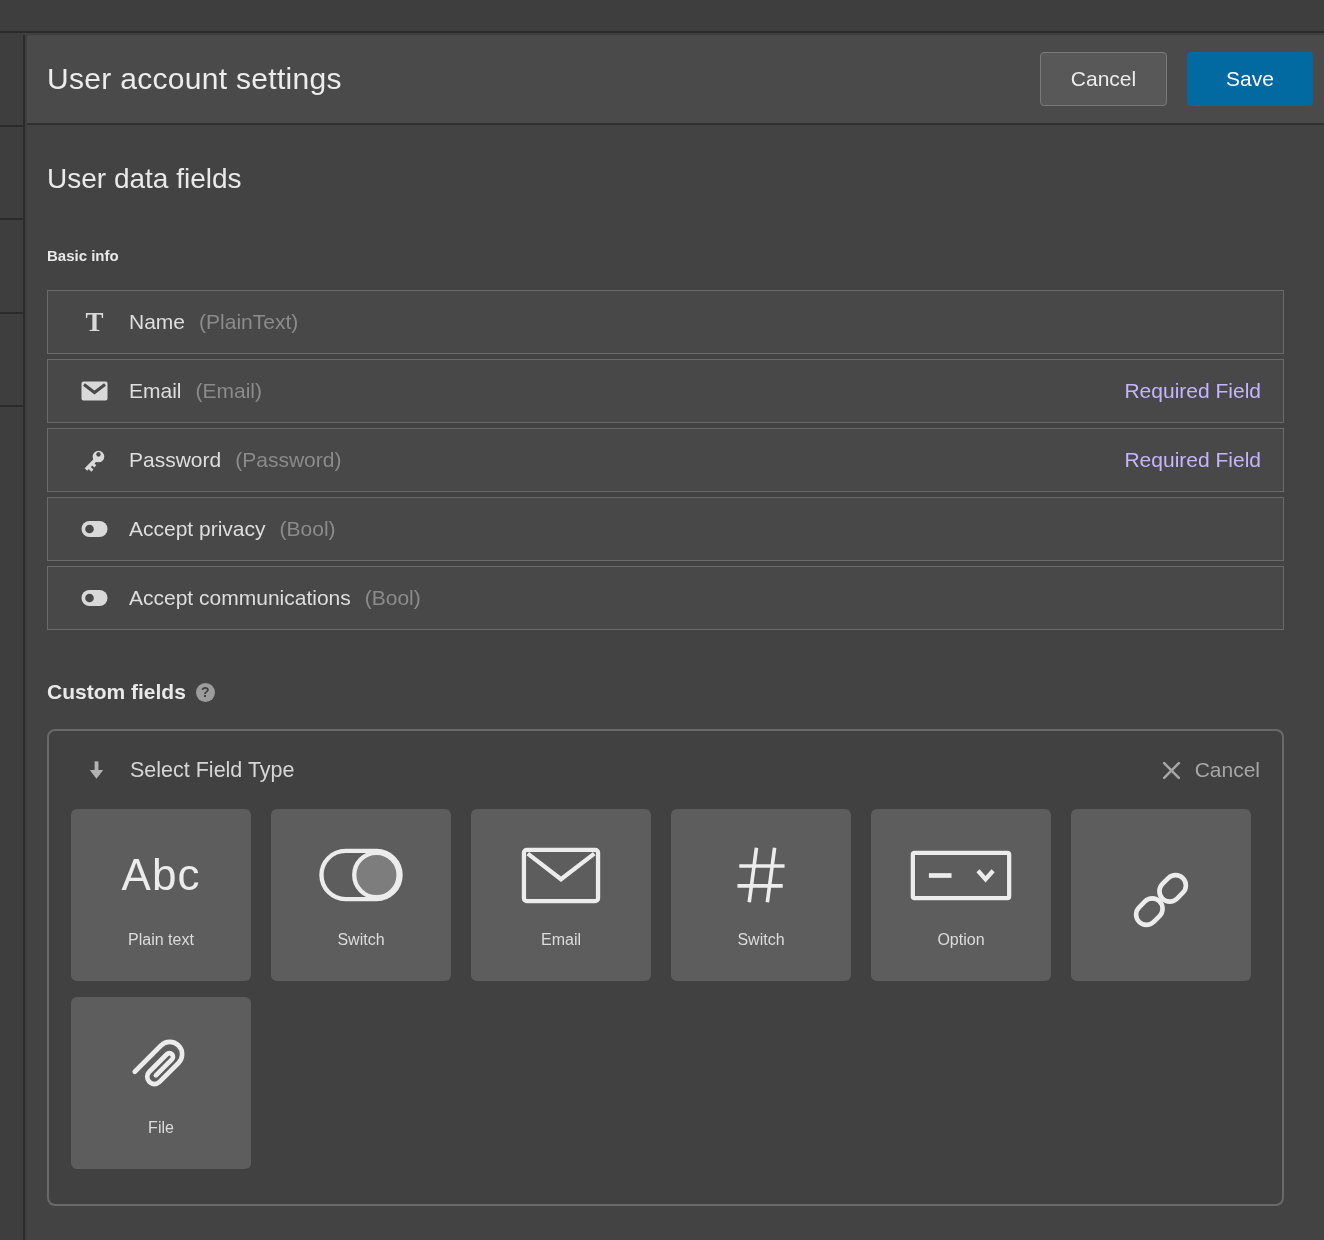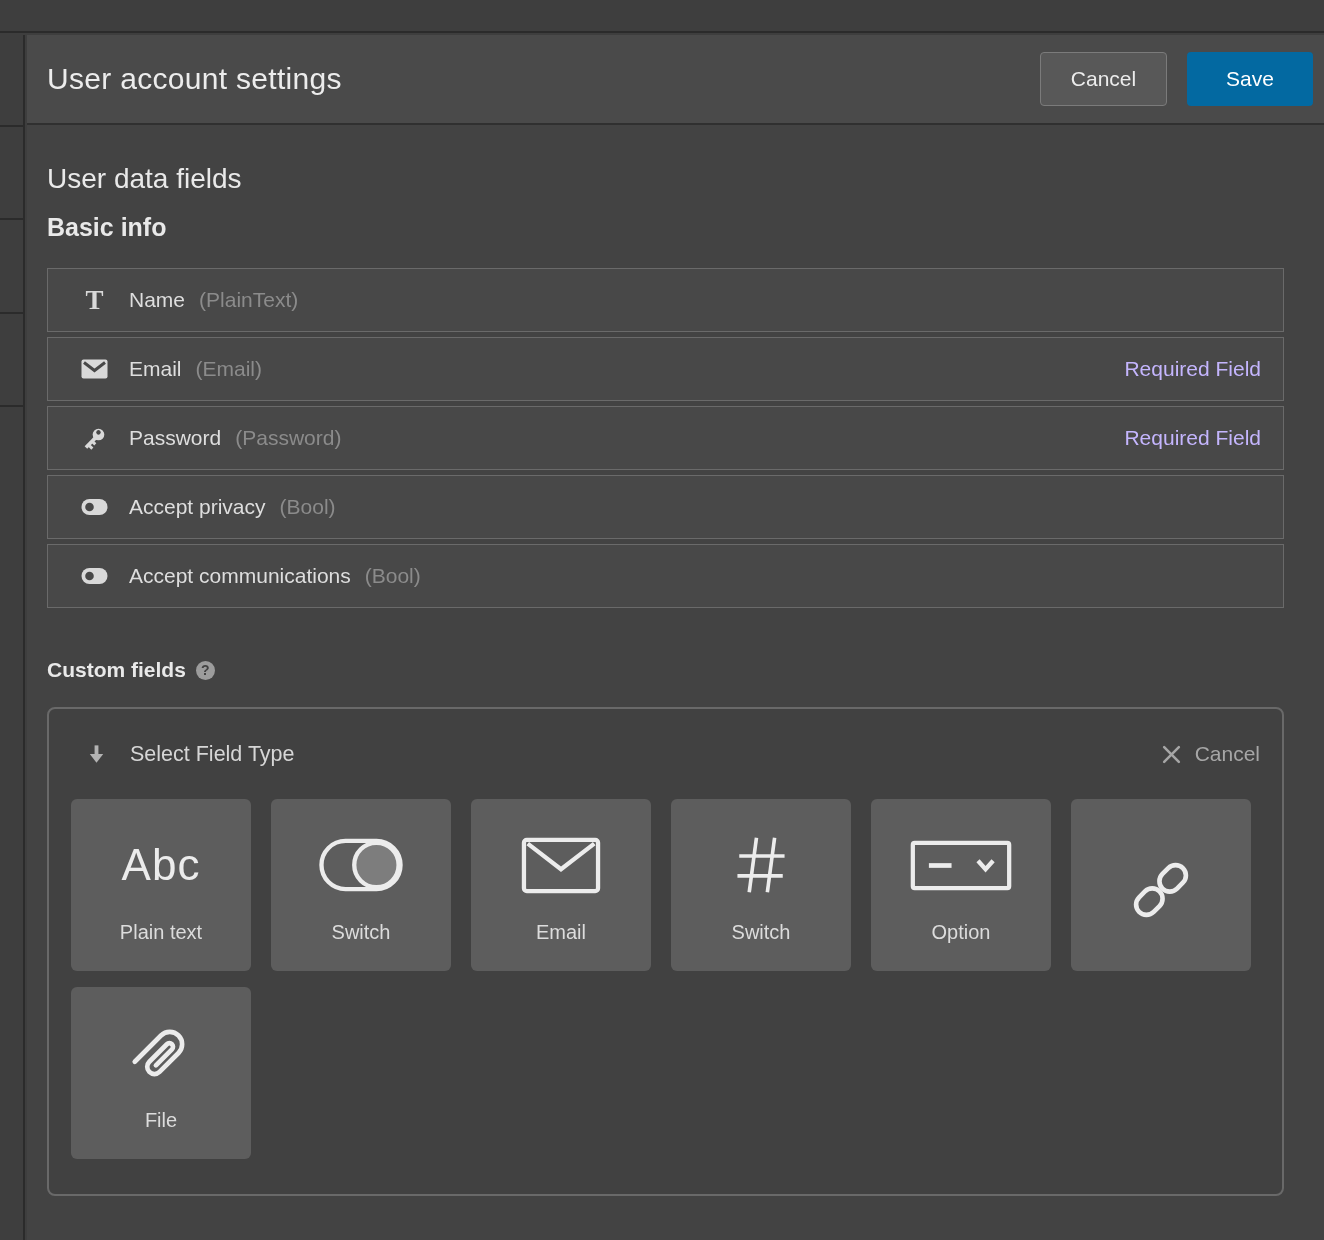--- a/index.html
+++ b/index.html
@@ -18,50 +18,50 @@
   .titlebar { height:90px; background:#4a4a4a; border-bottom:2px solid #303030;
               display:flex; align-items:center; padding:0 11px 0 20px; }
   .titlebar-title { flex:1; font-size:30px; color:#ececec; letter-spacing:0.3px; }
   .btn { height:54px; border-radius:4px; font-size:21px; font-family:"Liberation Sans",sans-serif;
          cursor:pointer; display:flex; align-items:center; justify-content:center; }
   .btn-cancel { background:#585858; border:1px solid #7b7b7b; color:#ececec; width:127px; margin-right:20px; }
   .btn-save { background:#0369a1; border:none; color:#ffffff; width:126px; }
 
   .content { padding:0 40px 0 20px; }
   .page-title { margin-top:38px; font-size:28px; color:#e9e9e9; font-weight:400; }
-  .section-title { margin-top:18px; font-size:25px; font-weight:bold; color:#e9e9e9; }
+  .section-title { margin-top:52px; font-size:15px; font-weight:bold; color:#e9e9e9; }
 
   .rows { margin-top:26px; }
   .row { height:64px; background:#484848; border:1px solid #6a6a6a;
          display:flex; align-items:center; padding:0 22px 0 33px; margin-bottom:5px; cursor:pointer; }
   .row:last-child { margin-bottom:0; }
   .row-icon { width:27px; display:flex; align-items:center; justify-content:center; margin-right:21px; }
   .t-glyph { font-family:"Liberation Serif", serif; font-weight:bold; font-size:27px; color:#d9d9d9; line-height:1; }
   .row-label { font-size:21px; color:#dedede; }
   .row-type { font-size:21px; color:#8b8b8b; margin-left:14px; }
   .row-note { margin-left:auto; font-size:21px; color:#c4b5fd; }
 
   .custom-header { margin-top:50px; display:flex; align-items:center; }
   .custom-title { font-size:21px; font-weight:bold; color:#e9e9e9; }
   .help-icon { width:19px; height:19px; border-radius:50%; background:#9c9c9c; color:#414141;
                font-size:14px; font-weight:bold; display:flex; align-items:center; justify-content:center;
                margin-left:10px; cursor:pointer; }
 
   .picker { margin-top:25px; border:2px solid #696969; border-radius:8px; background:#414141;
             padding:0 22px 35px 22px; }
-  .picker-header { height:90px; display:flex; align-items:center; padding-left:14px; }
+  .picker-header { height:78px; display:flex; align-items:center; padding-left:14px; }
   .picker-title { font-size:21.5px; color:#d6d6d6; margin-left:22px; }
   .picker-cancel { margin-left:auto; display:flex; align-items:center; cursor:pointer; }
   .picker-cancel-label { font-size:21px; color:#a6a6a6; margin-left:13px; }
 
   .tiles { display:flex; flex-wrap:wrap; gap:16px 20px; }
   .tile { width:180px; height:172px; background:#5d5d5d; border-radius:6px;
           display:flex; flex-direction:column; cursor:pointer; }
   .tile-icon { flex:1; display:flex; align-items:center; justify-content:center; padding-top:10px; }
-  .tile-label { height:50px; text-align:center; font-size:20px; color:#dcdcdc; }
+  .tile-label { height:50px; text-align:center; font-size:16px; color:#dcdcdc; }
   .abc-glyph { font-size:44px; color:#ececec; font-weight:400; letter-spacing:1px; line-height:1; }
 
   svg { display:block; }
 </style>
 </head>
 <body>
 
 <div class="top-strip"></div>
 
 <div class="left-strip">

